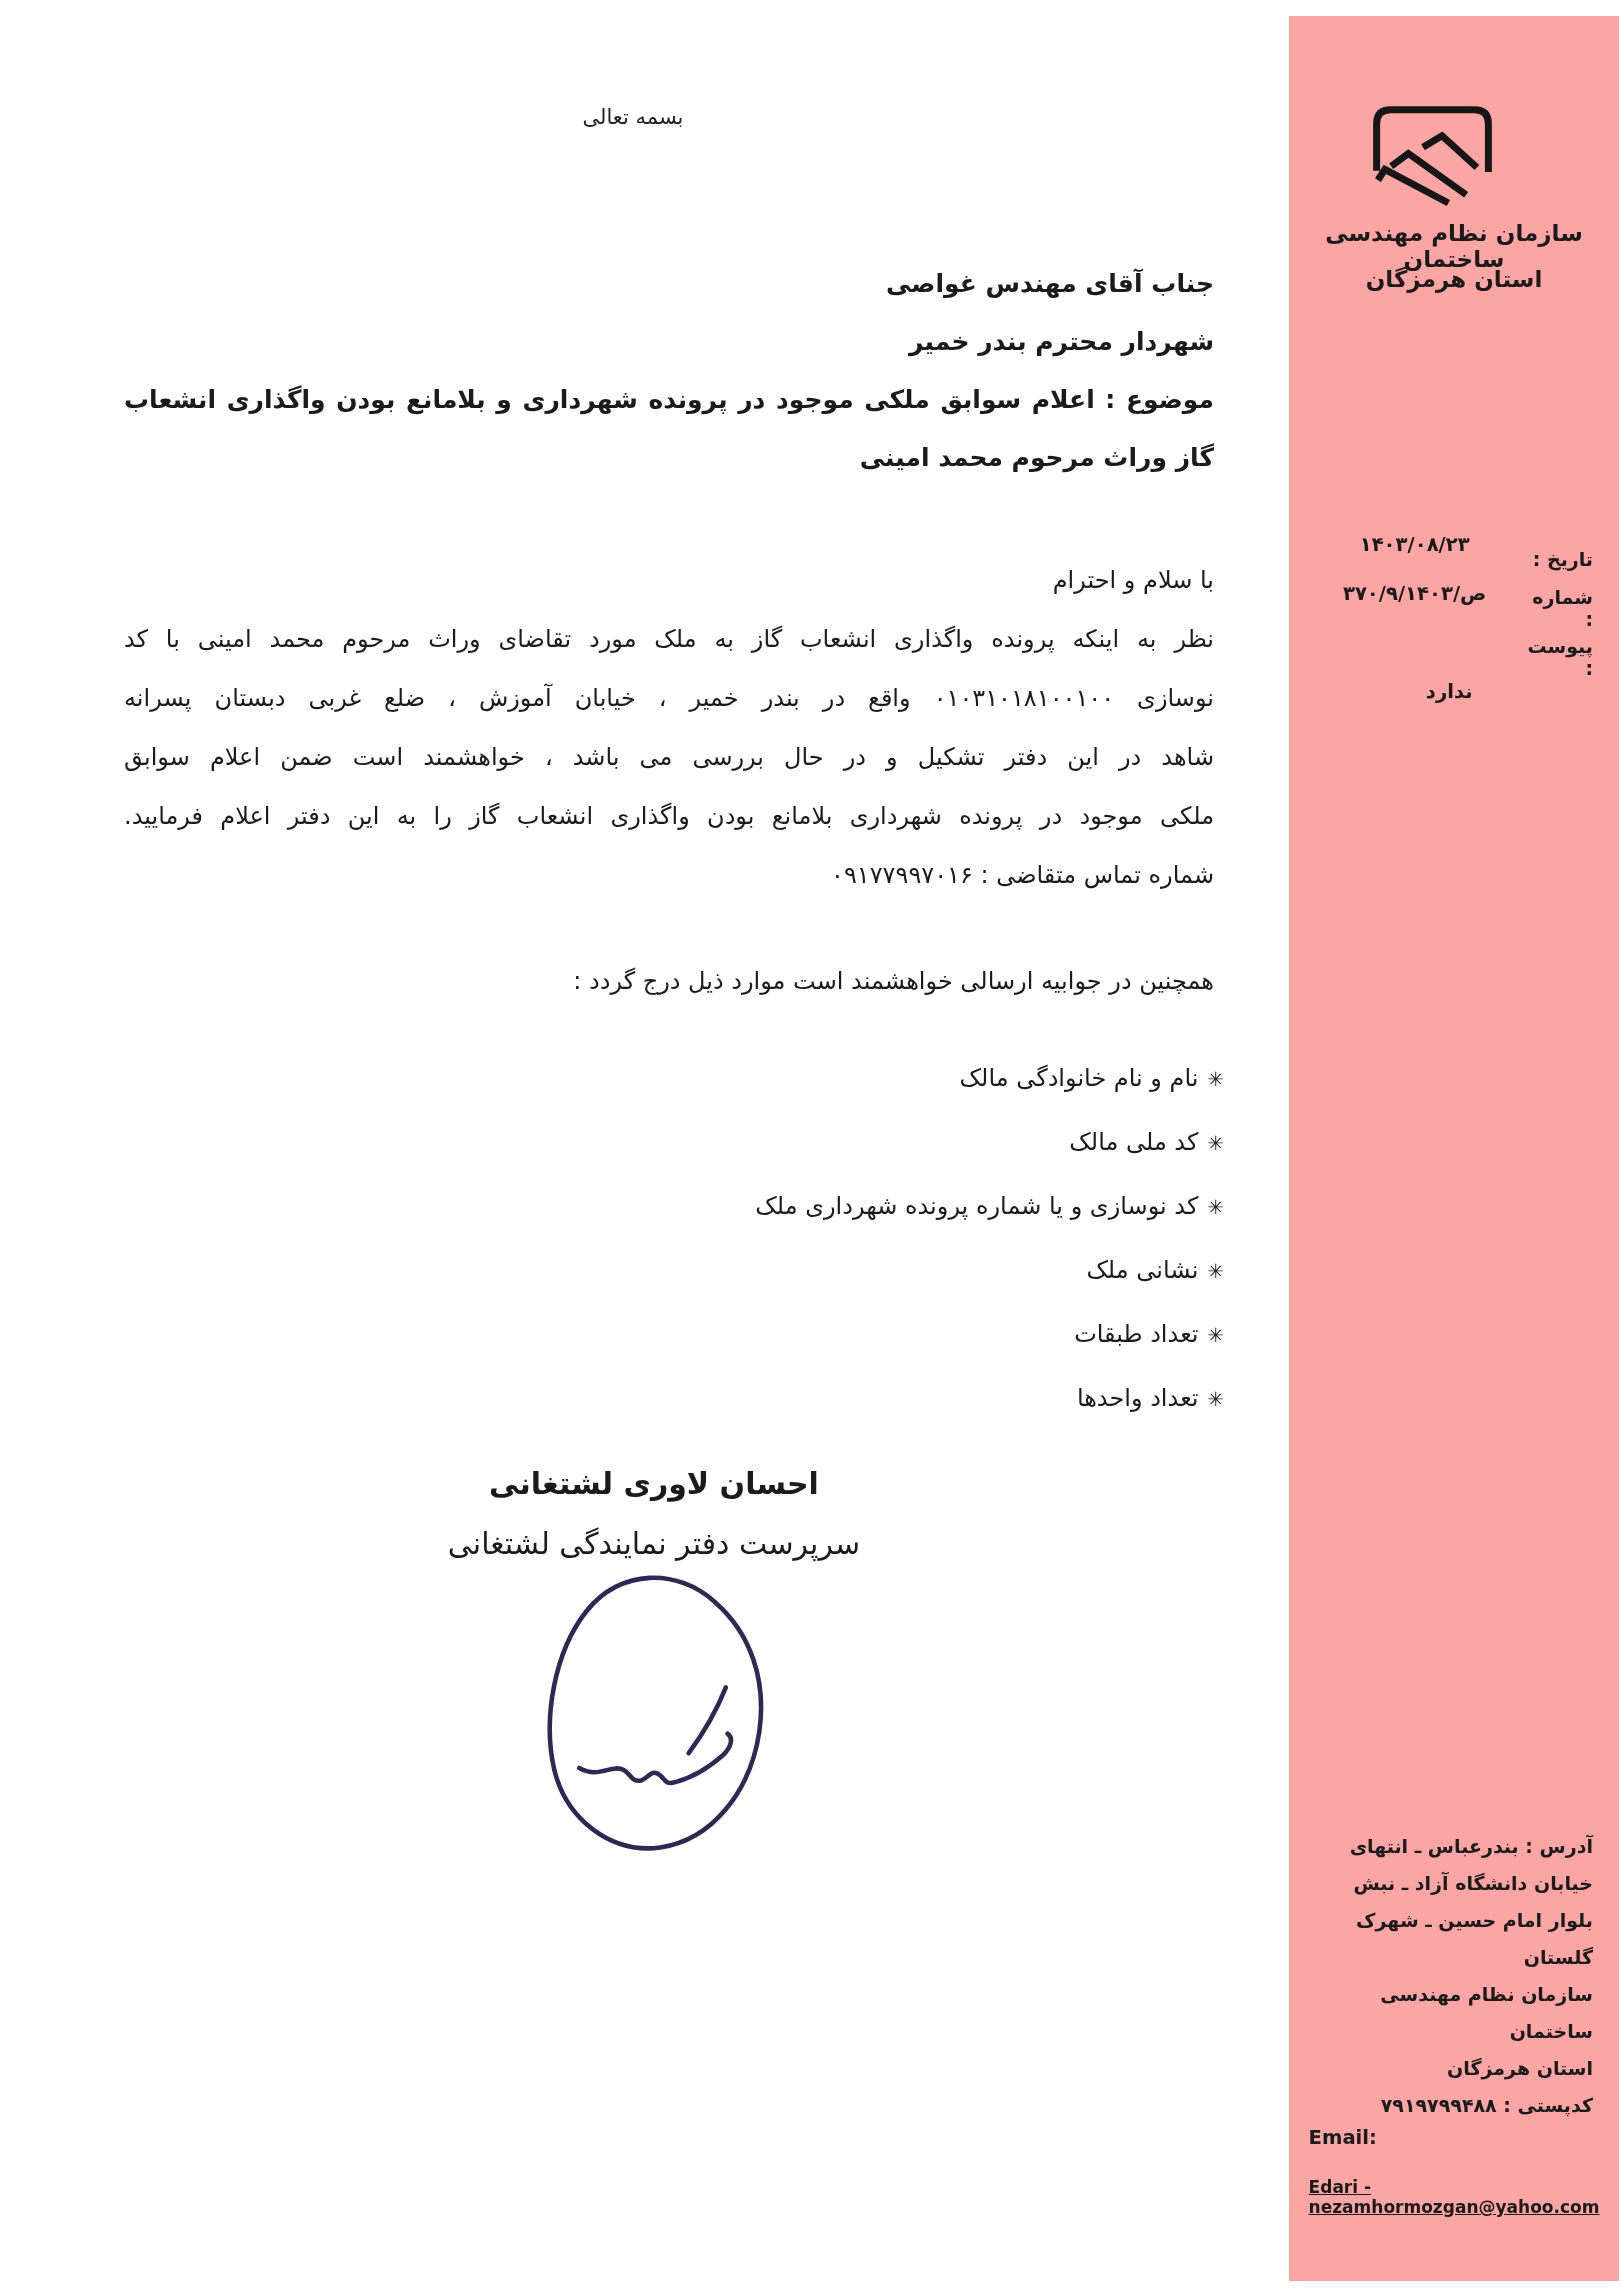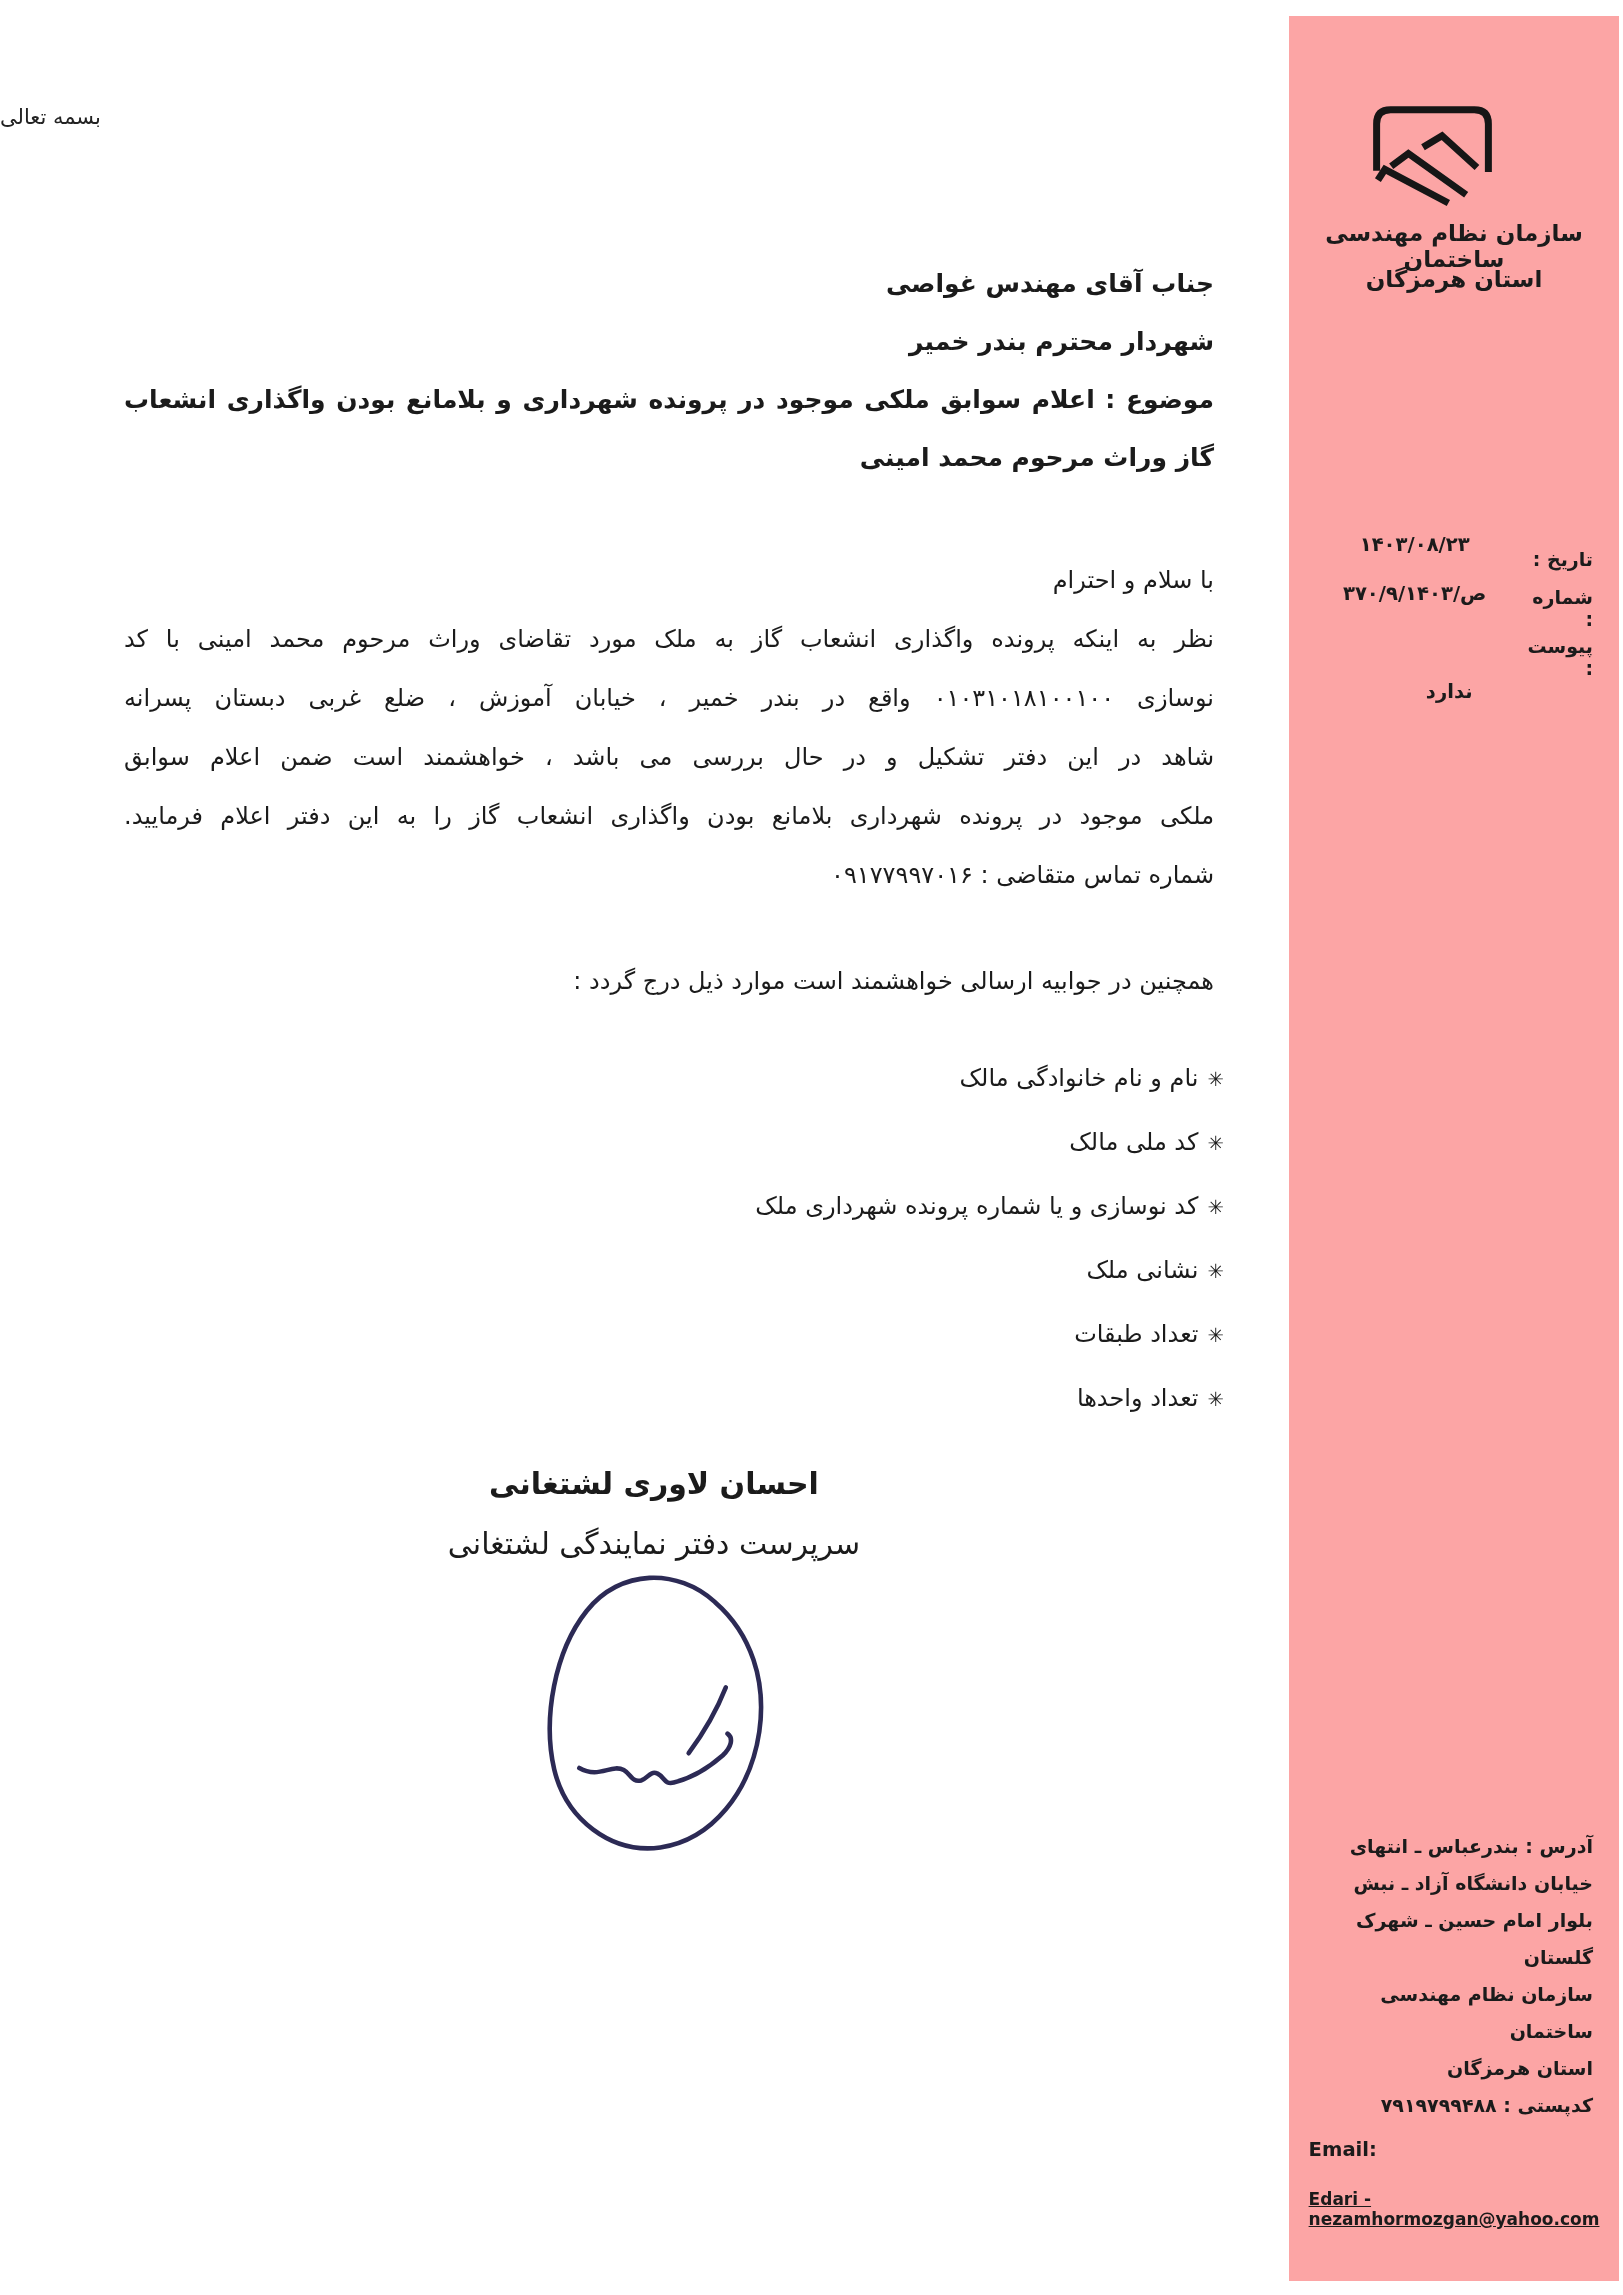--- a/index.html
+++ b/index.html
@@ -9,21 +9,21 @@
     position:relative; overflow:hidden;
     font-family:"DejaVu Sans","Liberation Sans",sans-serif;
     color:#1b1b1b;
   }
 
   
   .main { position:absolute; left:0; top:0; width:1289px; height:2295px; direction:rtl; }
 
   .besmele {
     position:absolute; top:105px; left:0; width:1266px;
-    text-align:left; font-size:21px; color:#222;
+    text-align:center; font-size:21px; color:#222;
   }
 
   .addressee {
     position:absolute; top:255px; right:75px; left:124px;
     font-weight:bold; font-size:25px; line-height:58px;
   }
   .bodypar {
     position:absolute; top:551px; right:75px; left:124px;
     font-size:24px; line-height:59px;
   }
@@ -65,21 +65,21 @@
   .frow { display:flex; direction:rtl; align-items:center; height:49px; }
   .flabel { width:69px; font-weight:bold; font-size:19px; text-align:right;margin-top:28px; }
   .fvalue { flex:1; text-align:center; font-weight:bold; font-size:19.6px; }
   .fnone  { height:49px; text-align:center; font-weight:bold; font-size:19.6px; line-height:49px; }
 
   .addr {
     position:absolute; top:1812px; right:26px; left:13px;
     text-align:right; font-weight:bold; font-size:19px; line-height:37px;
   }
 
-  .emailblock { position:absolute; top:2110px; left:19.6px; right:13px; direction:ltr; text-align:left;margin-top:12px; }
+  .emailblock { position:absolute; top:2110px; left:19.6px; right:13px; direction:ltr; text-align:left; }
   .email-label { font-size:19.6px; font-weight:bold; margin-bottom:27.5px; }
   .email-value { font-size:17px; font-weight:bold;text-decoration:underline; }
 </style>
 </head>
 <body>
 
 <div class="main">
 
   <div class="besmele">بسمه تعالی</div>
 

